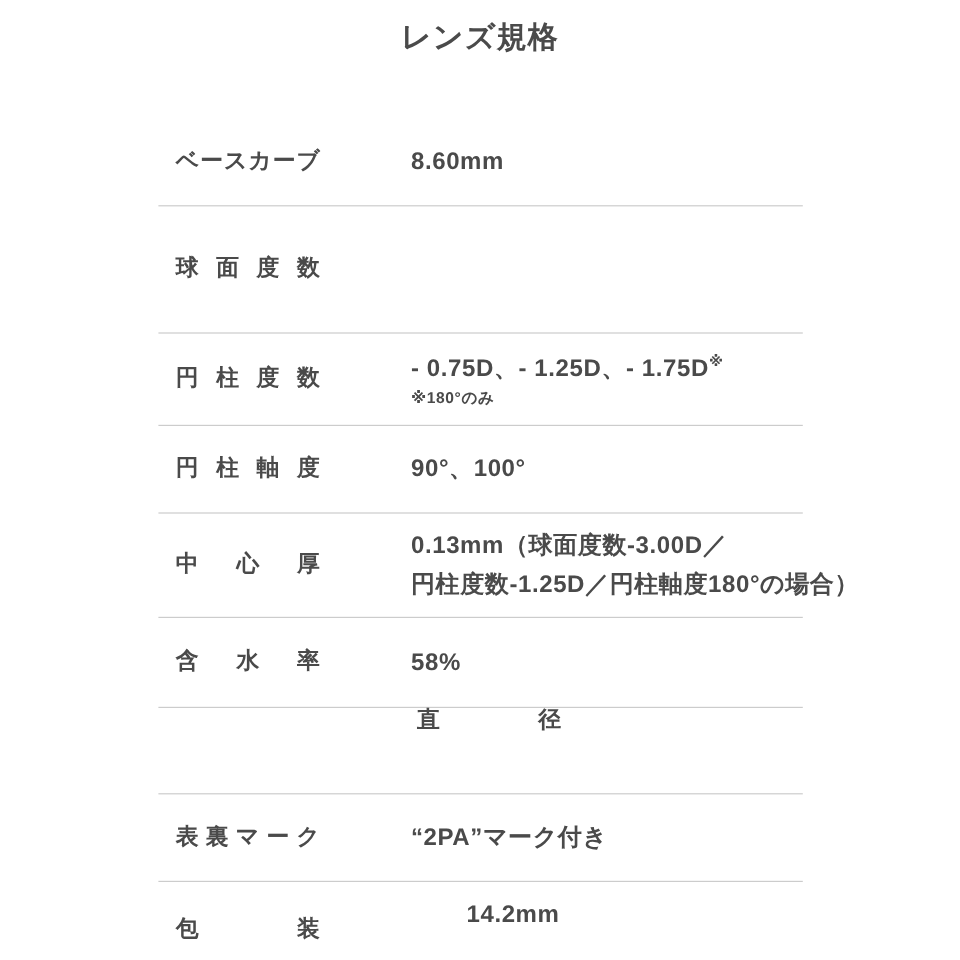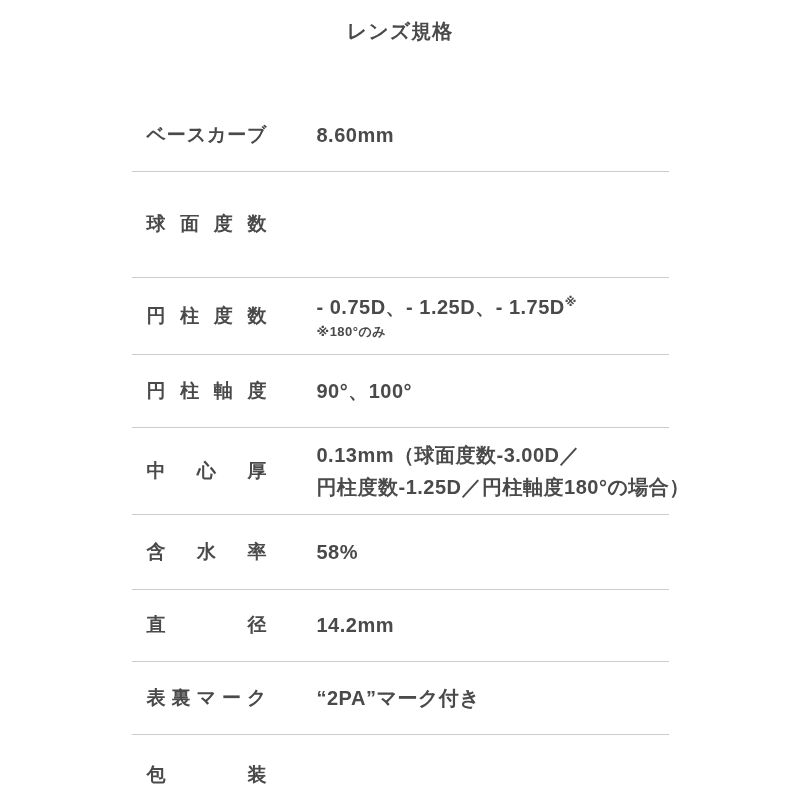--- a/index.html
+++ b/index.html
@@ -10,21 +10,21 @@
     width: 800px;
     height: 800px;
     overflow: hidden;
     background: #ffffff;
     color: #4a4a4a;
     font-family: "Liberation Sans", "DejaVu Sans", sans-serif;
   }
   .page-title {
     margin: 14px 0 0 0;
     text-align: center;
-    font-size: 20px;
+    font-size: 25px;
     font-weight: bold;
     letter-spacing: 1px;
     line-height: 34px;
     color: #4a4a4a;
   }
   .spec-table {
     width: 537px;
     margin: 52px auto 0 auto;
   }
   .spec-row {
@@ -34,35 +34,35 @@
     padding-left: 15px;
     border-bottom: 1px solid #cccccc;
     gap: 36px;
   }
   .spec-row.r1 { height: 72px; }
   .spec-row.r2 { height: 106px; }
   .spec-row.r3 { height: 77px; }
   .spec-row.r4 { height: 73px; }
   .spec-row.r5 { height: 87px; }
   .spec-row.r6 { height: 75px; }
-  .spec-row.r7 { height: 72px; }
+  .spec-row.r7 { height: 72px; flex-direction: column; }
   .spec-row.r8 { height: 73px; }
   .spec-row.r9 { height: 80px; border-bottom: none; }
   .spec-label {
     flex: 0 0 120px;
     width: 120px;
     font-size: 19px;
     font-weight: bold;
     text-align: justify;
     text-align-last: justify;
     line-height: 1.2;
     color: #4a4a4a;
   }
   .spec-value {
-    margin-left: 14px;
+    margin-left: 40px;
     font-size: 20px;
     font-weight: bold;
     line-height: 1.62;
     letter-spacing: 0.5px;
     white-space: nowrap;
     color: #4a4a4a;
   }
   .spec-value sup {
     font-size: 12px;
     font-weight: bold;

